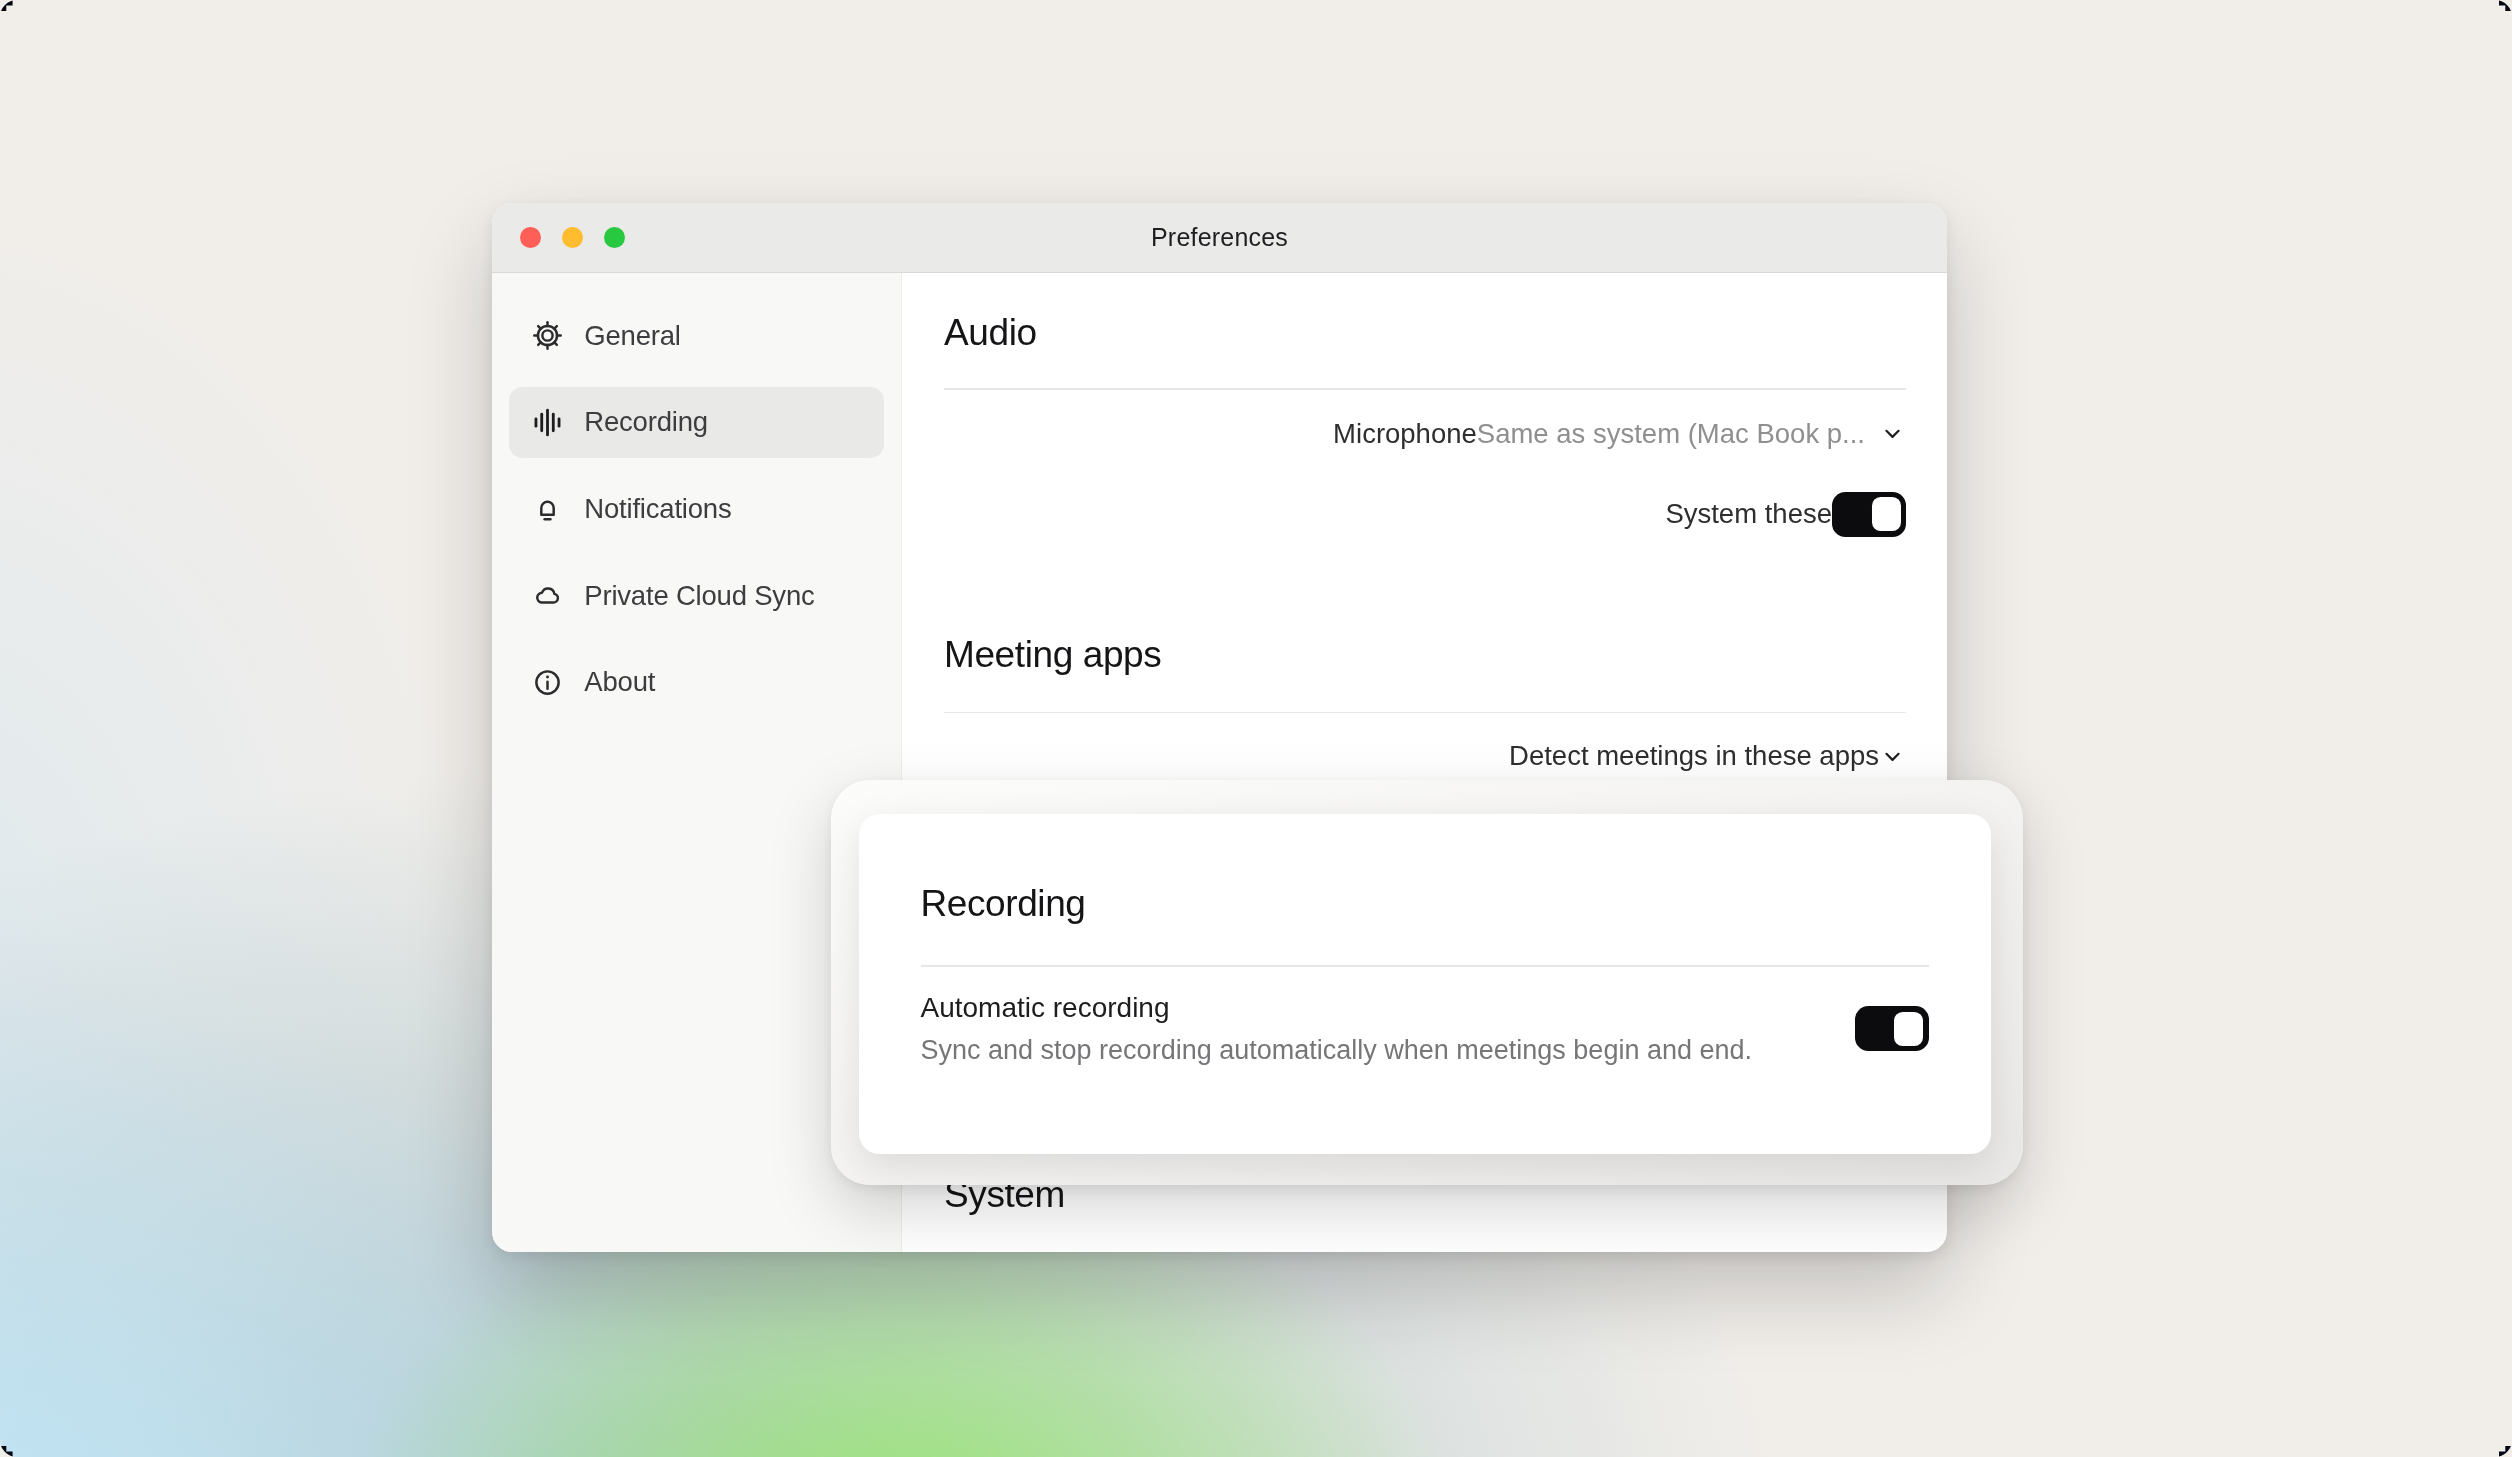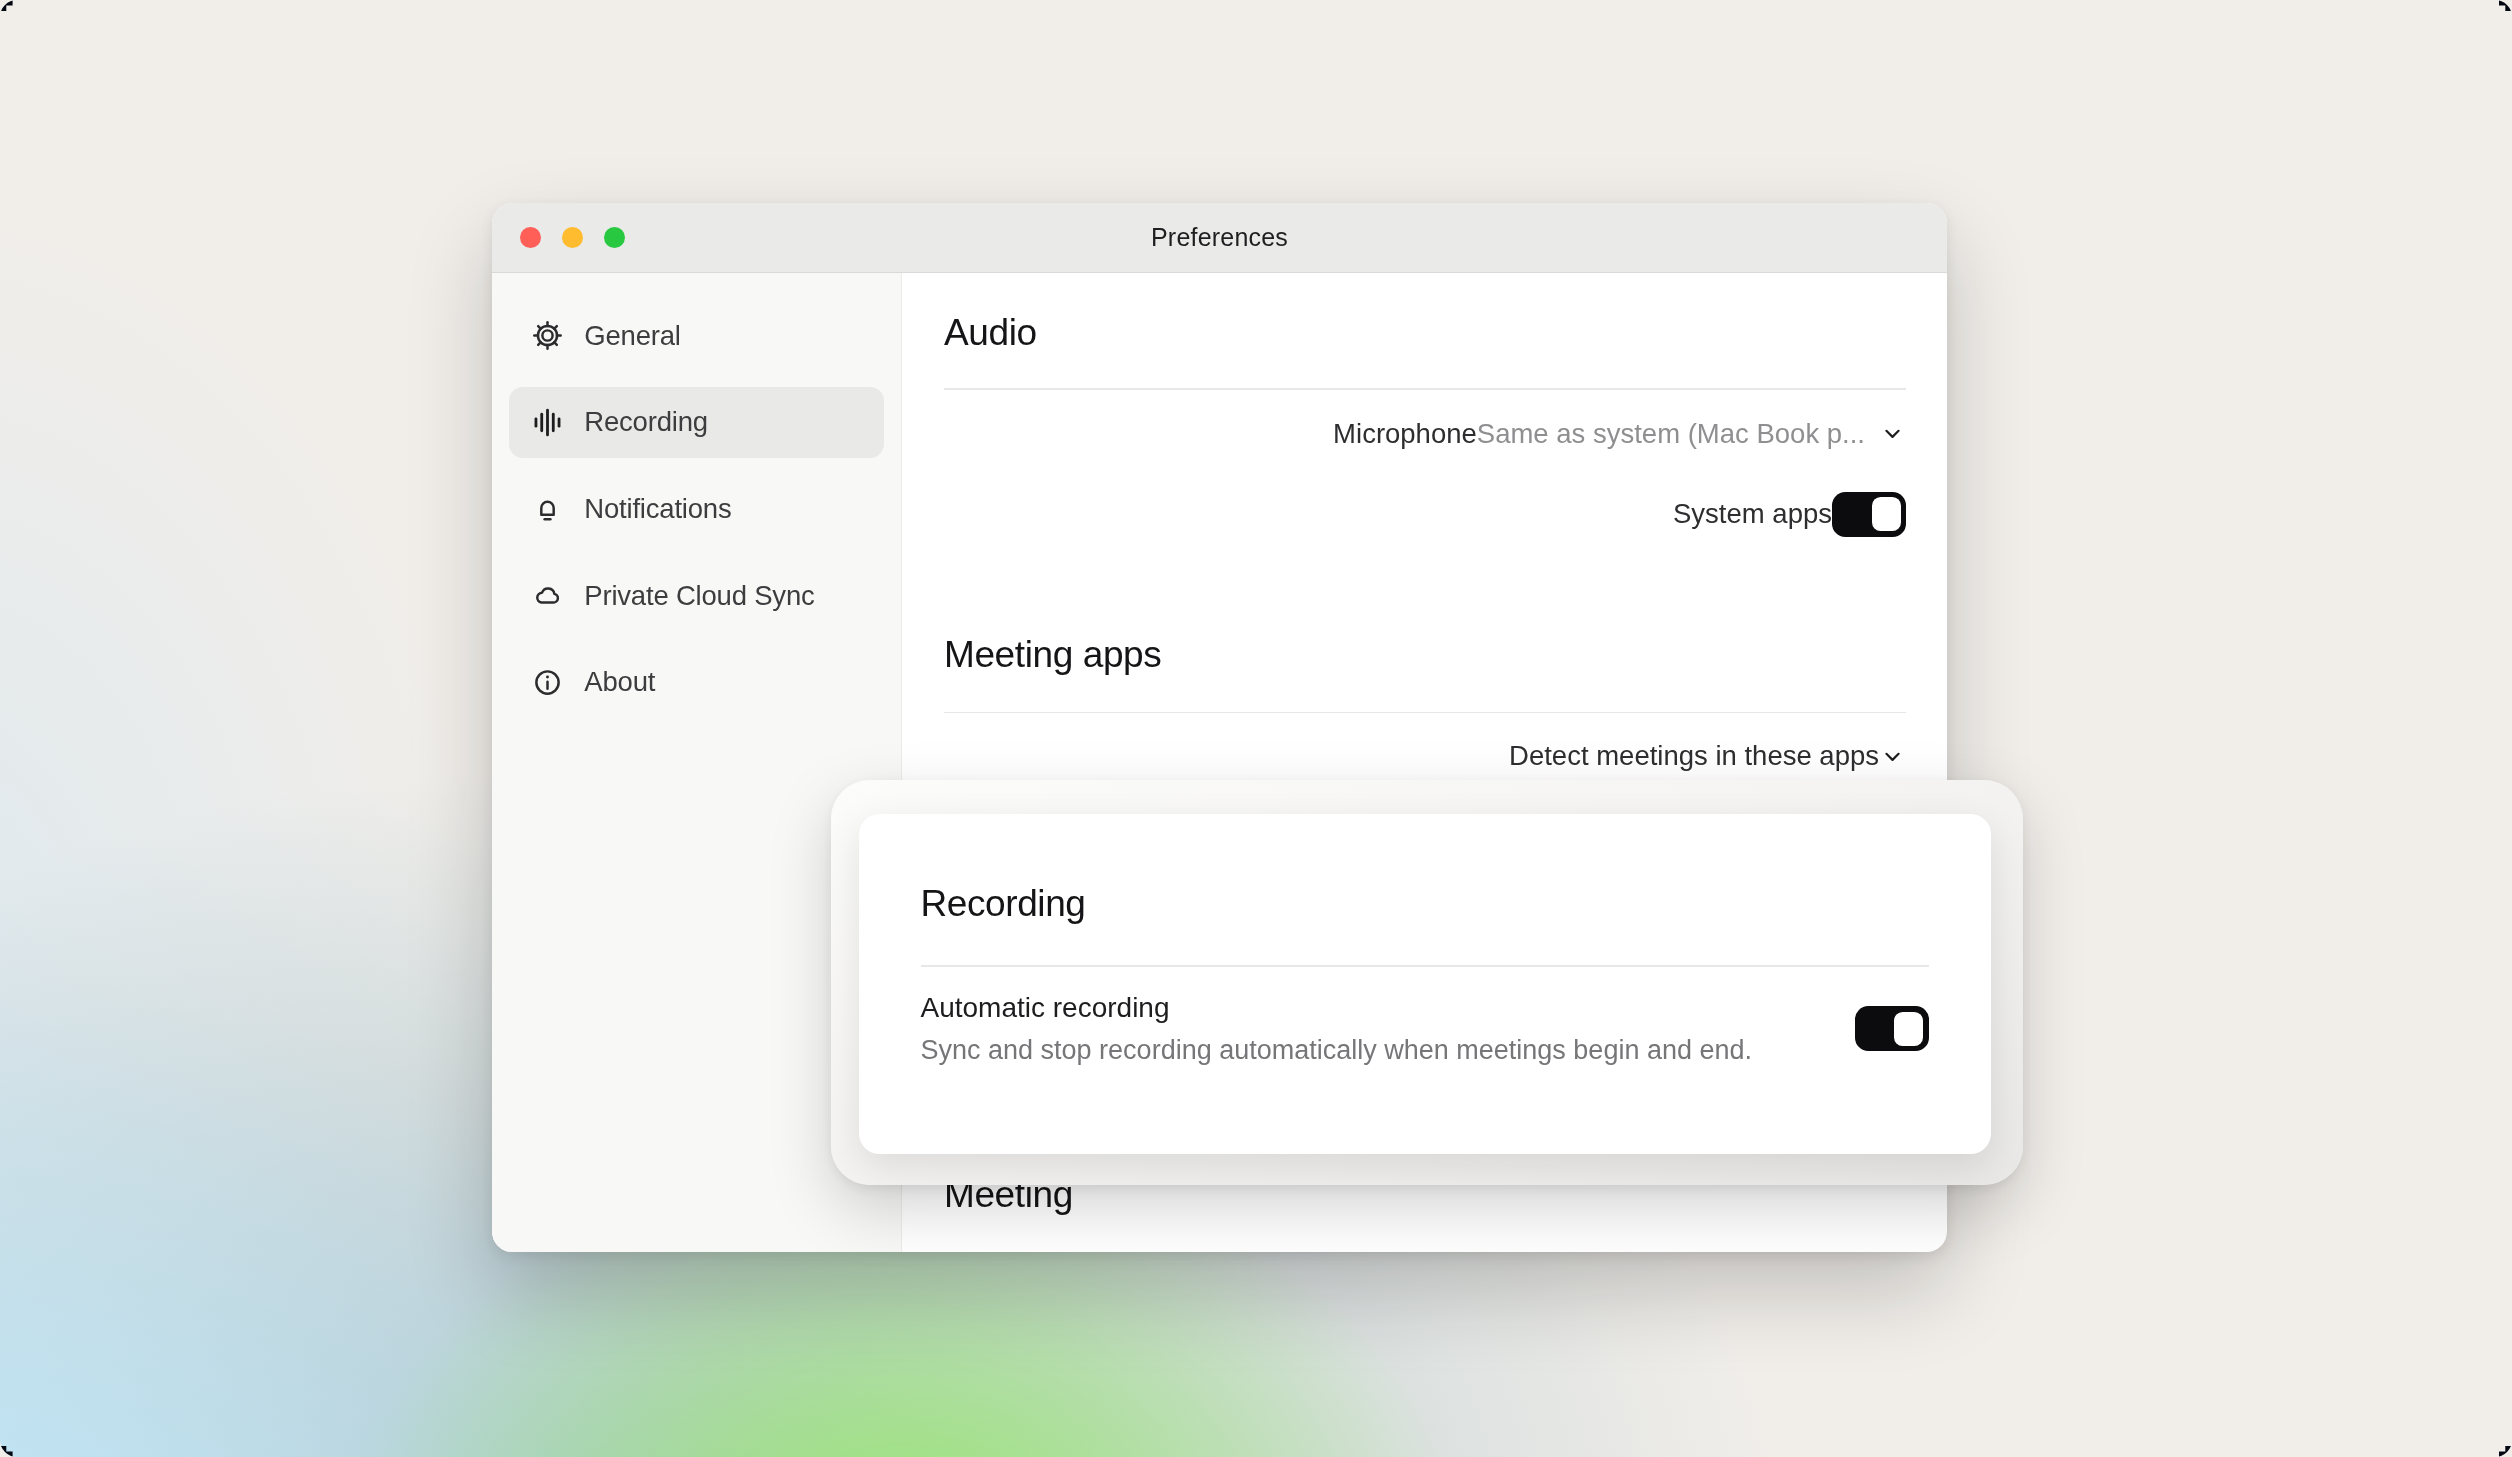--- a/index.html
+++ b/index.html
@@ -205,39 +205,39 @@
             <span class="row-value">Same as system (Mac Book p...</span>
             <span>
               <svg width="27" height="27" viewBox="0 0 40 40" fill="none" stroke="#1d1d1f" stroke-width="3.2" stroke-linecap="round" stroke-linejoin="round">
                 <path d="M11 16 L20 25 L29 16"></path>
               </svg>
             </span>
           </span>
         </div>
 
         <div class="row row-sys">
-          <span class="row-label">System apps</span>
+          <span class="row-label">System these</span>
           <span class="toggle on">
             <span class="knob"></span>
           </span>
         </div>
 
         <div class="section-title t-meeting">Meeting apps</div>
         <div class="divider div-meeting"></div>
 
         <div class="row row-detect">
           <span class="row-label">Detect meetings in these apps</span>
           <span>
             <svg width="27" height="27" viewBox="0 0 40 40" fill="none" stroke="#1d1d1f" stroke-width="3.2" stroke-linecap="round" stroke-linejoin="round">
               <path d="M11 16 L20 25 L29 16"></path>
             </svg>
           </span>
         </div>
 
-        <div class="section-title t-consent">Meeting</div>
+        <div class="section-title t-consent">System</div>
 
       </div>
     </div>
   </div>
 
   <div class="popup-outer">
     <div class="popup-inner">
       <div class="popup-title">Recording</div>
       <div class="popup-divider"></div>
       <div class="popup-row">

